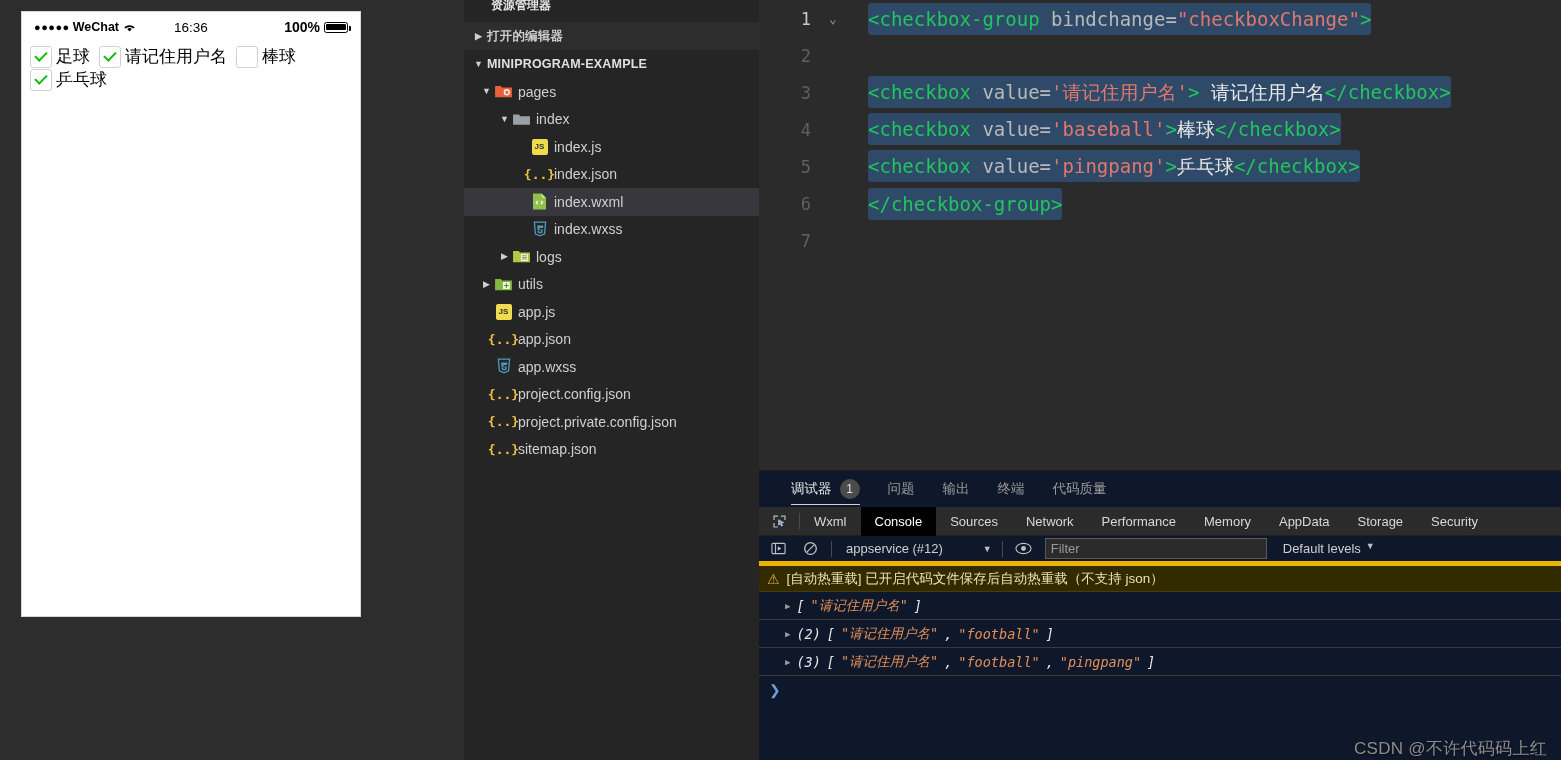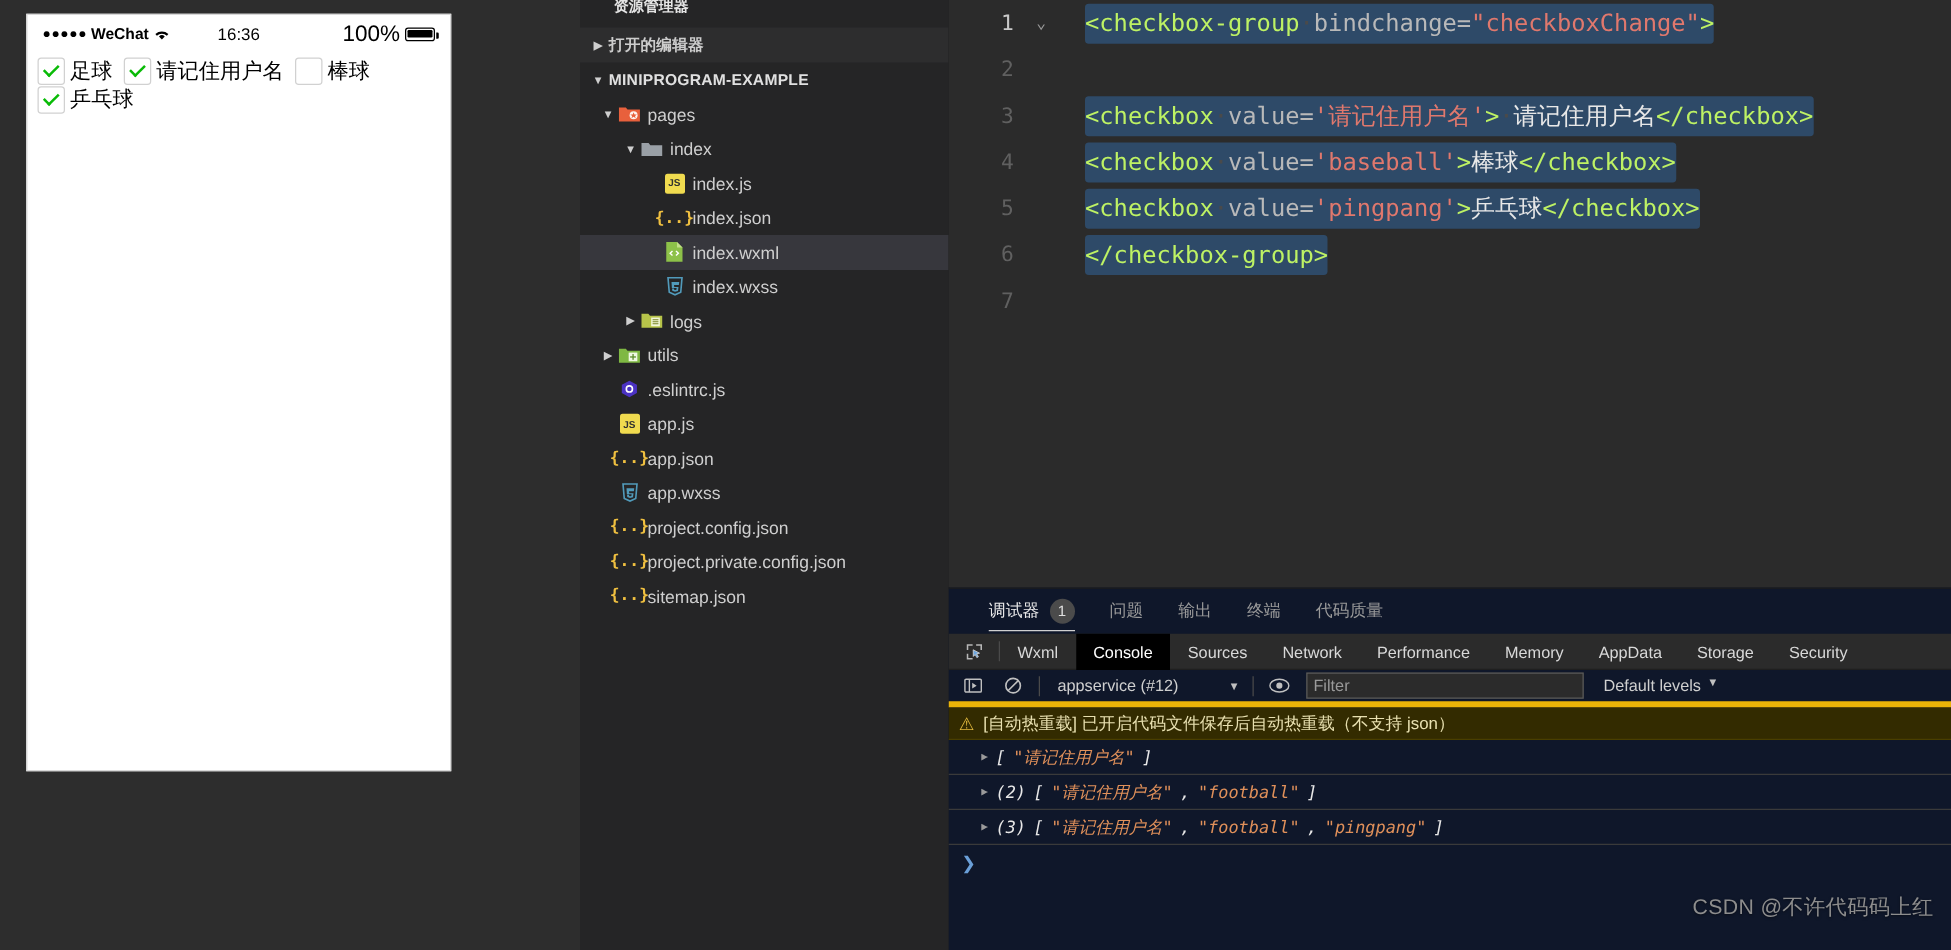--- a/index.html
+++ b/index.html
@@ -30,21 +30,21 @@
   }
   .sb-left { display: flex; align-items: center; gap: 3px; font-size: 12.5px; font-weight: 600; }
   .sb-dots { letter-spacing: 0.5px; font-size: 11px; }
   .sb-wifi { font-size: 13px; margin-left: 1px; }
   .sb-center {
     position: absolute; left: 0; right: 0; text-align: center;
     font-size: 13.5px; font-weight: 500; pointer-events: none;
   }
   .sb-right {
     margin-left: auto; display: flex; align-items: center; gap: 4px;
-    font-size: 18px; font-weight: 400; text-align: right;
+    font-size: 14px; font-weight: 700; text-align: right;
   }
   .battery {
     width: 24px; height: 11px; border: 1.3px solid #000; border-radius: 2.5px;
     position: relative; display: inline-block;
   }
   .battery::after {
     content: ""; position: absolute; right: -3.5px; top: 3px;
     width: 2px; height: 5px; background: #000; border-radius: 0 1px 1px 0;
   }
   .battery i { position: absolute; inset: 1.3px; background: #000; border-radius: 1px; display: block; }
@@ -134,21 +134,21 @@
   }
   .gutter.active { color: #c8c8c8; }
   .fold {
     position: absolute; left: 65px; width: 18px; text-align: center;
     color: #9a9a9a; font-size: 13px;
   }
   .code-text {
     padding-left: 47px; background: transparent;
   }
   .sel { background: #2e4a68; border-radius: 3px; padding: 5px 0; }
-  .t-tag   { color: #bef264; }
+  .t-tag   { color: #22c55e; }
   .t-attr  { color: #b9b9b9; }
   .t-eq    { color: #b9b9b9; }
   .t-str   { color: #e0786d; }
   .t-txt   { color: #e8e8e8; }
   .t-dot   { color: #4a4a4a; }
 
   
   #devpanel {
     position: absolute; left: 759px; top: 470px; right: 0; bottom: 0;
     background: #0f172a; border-top: 1px solid #1d1d1d;
@@ -211,21 +211,21 @@
   }
   .log-caret { color: #9a9a9a; font-size: 9px; font-style: normal; }
   .log-count { color: #e8e8e8; }
   .log-br { color: #e8e8e8; }
   .log-str { color: #e0905a; }
   .prompt-row {
     height: 28px; display: flex; align-items: center; padding-left: 10px;
     color: #6a9fd8; font-size: 14px;
   }
   #watermark {
-    position: absolute; right: 14px; bottom: 23px;
+    position: absolute; right: 14px; bottom: 0;
     color: #8d8d8d; font-size: 17px; letter-spacing: 0.3px;
     text-shadow: 0 1px 2px rgba(0,0,0,0.5);
   }
   .vdiv {
     position: absolute; top: 0; bottom: 0; width: 1px; background: #1e1e1e;
   }
 </style>
 </head>
 <body>
 
@@ -368,31 +368,20 @@
             <svg width="17" height="15" viewBox="0 0 18 16">
               <path d="M0 2.2h6l1.4 1.6H18V14H0z" fill="#7fb843"></path>
               <rect x="8.4" y="5.4" width="7.4" height="7.4" fill="#eef7e2"></rect>
               <g fill="#5b8c2a">
                 <rect x="11.6" y="6.6" width="1.1" height="5"></rect>
                 <rect x="9.6" y="8.6" width="5" height="1.1"></rect>
               </g>
             </svg>
           </span>
           <span>utils</span>
-        </div>
-        <div class="tree-row">
-          <span class="twisty" style="margin-left: 14px;"></span>
-          <span class="ico">
-            <svg width="17" height="17" viewBox="0 0 18 18">
-              <path d="M9 1.6 L15.4 5.1 v7 L9 15.6 L2.6 12.1 v-7Z" fill="#4b32c3"></path>
-              <circle cx="9" cy="8.6" r="3.3" fill="#ffffff"></circle>
-              <circle cx="9" cy="8.6" r="1.9" fill="#4b32c3"></circle>
-            </svg>
-          </span>
-          <span>.eslintrc.js</span>
         </div>
         <div class="tree-row">
           <span class="twisty" style="margin-left: 14px;"></span>
           <span class="ico">
             <span class="ico-js" style="display:inline-flex;align-items:center;justify-content:center;width:16px;height:16px;background:#f0db4f;color:#323330;font-size:8px;font-weight:700;font-family:'Liberation Sans',sans-serif;">JS</span>
           </span>
           <span>app.js</span>
         </div>
         <div class="tree-row">
           <span class="twisty" style="margin-left: 14px;"></span>

